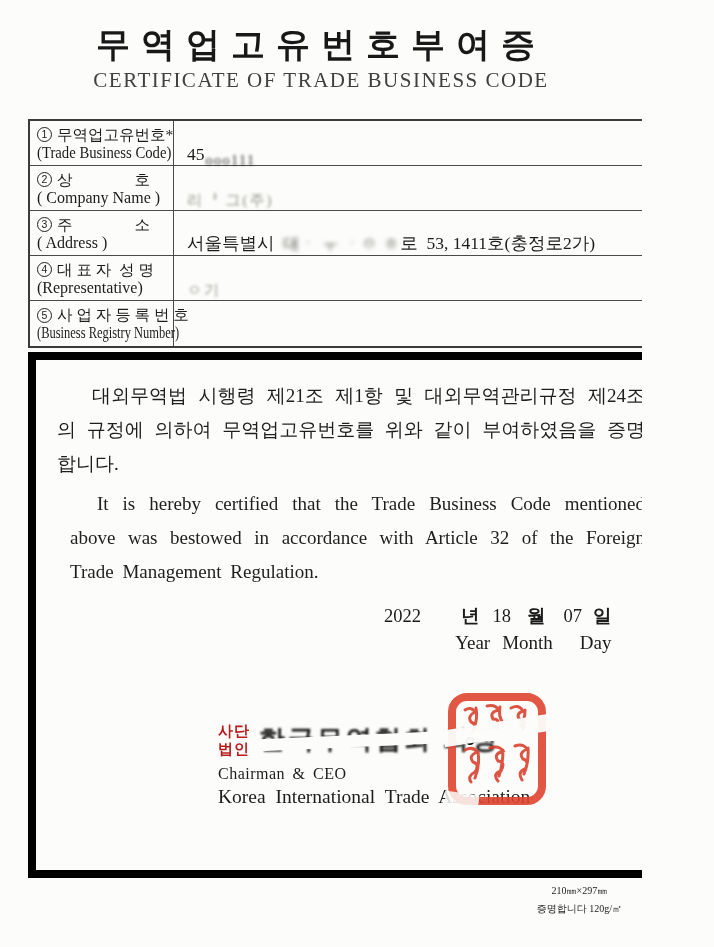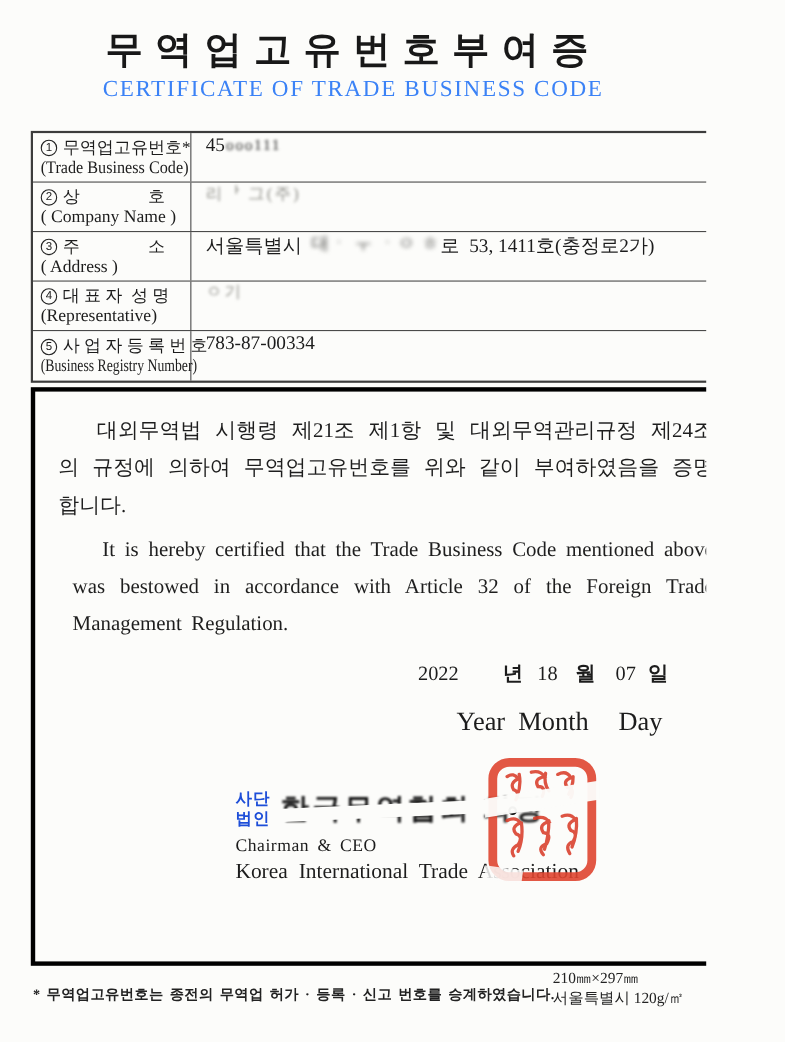--- a/index.html
+++ b/index.html
@@ -5,77 +5,77 @@
   html,body{margin:0;padding:0;background:#fcfcfa;}
   *{box-sizing:border-box;}
   .page{
     position:relative;width:642px;height:947px;background:#fcfcfa;
     font-family:"Liberation Serif","DejaVu Serif",serif;color:#1c1c1c;overflow:hidden;
   }
   
   .title-ko{position:absolute;left:0;right:0;top:22px;text-align:center;
     font-size:34px;font-weight:700;letter-spacing:11px;color:#181818;}
   .title-en{position:absolute;left:0;right:0;top:68px;text-align:center;
-    font-size:21px;letter-spacing:1.5px;color:#3b82f6;}
+    font-size:21px;letter-spacing:1.5px;color:#404040;}
   
   .info-table{position:absolute;left:28px;top:119px;width:663px;border:2px solid #3c3c3c;}
   .t-row{display:flex;height:45px;border-bottom:1px solid #4a4a4a;}
   .t-row:last-child{border-bottom:none;}
   .t-label{width:144px;border-right:1px solid #4a4a4a;padding:3px 4px 3px 7px;
     display:flex;flex-direction:column;justify-content:center;}
   .label-ko{font-size:15.5px;line-height:18px;white-space:pre;display:flex;align-items:center;}
   .label-en{font-size:16px;line-height:17px;white-space:nowrap;}
   .circ{display:inline-flex;align-items:center;justify-content:center;flex:none;
     width:15px;height:15px;border:1px solid #222;border-radius:50%;
     font-size:10.5px;line-height:1;margin-right:5px;font-family:"Liberation Sans","DejaVu Sans",sans-serif;}
   .squeeze{display:inline-block;transform:scaleX(.78);transform-origin:0 50%;white-space:nowrap;}
   .squeeze-sm{display:inline-block;transform:scaleX(.92);transform-origin:0 50%;white-space:nowrap;}
-  .t-value{flex:1;display:flex;align-items:flex-start;padding-left:13px;font-size:17.5px;white-space:pre;}
+  .t-value{flex:1;display:flex;align-items:flex-end;padding-left:13px;font-size:17.5px;white-space:pre;}
   .redact{display:inline-block;}
   .r-num{filter:blur(1.6px);font-size:14px;letter-spacing:1.5px;color:#2e2e2e;
     transform:translateY(4px);margin-left:1px;}
   .r-faint{filter:blur(1.5px);color:#8f8f89;font-size:15px;letter-spacing:2px;}
   .r-mid{filter:blur(1.9px);color:#4c4c48;font-size:16px;letter-spacing:1px;}
   
-  .main-box{position:absolute;left:28px;top:352px;width:663px;height:526px;border:4px solid #000000;}
+  .main-box{position:absolute;left:28px;top:352px;width:663px;height:526px;border:8px solid #000000;}
   .para{margin:0;text-align:justify;font-size:19px;color:#1e1e1e;}
   .para-ko{margin-top:19px;padding:0 38px 0 21px;text-indent:35px;line-height:34px;word-spacing:5px;}
   .para-en{margin-top:6px;padding:0 38px 0 34px;text-indent:27px;line-height:34px;word-spacing:4px;}
   
   .date-block{position:absolute;left:348px;top:243px;font-size:18.5px;white-space:nowrap;}
   .d-l1 span{display:inline-block;}
   .d-yunit{margin-left:40px;font-weight:600;}
   .d-month{margin-left:13px;}
   .d-munit{margin-left:16px;font-weight:600;}
   .d-day{margin-left:18px;}
   .d-dunit{margin-left:11px;font-weight:600;}
-  .d-l2{margin-top:20px;padding-left:35px;font-size:24px;}
+  .d-l2{margin-top:4px;padding-left:35px;font-size:19px;text-align:right;}
   .d-men{margin-left:12px;}
   .d-den{margin-left:27px;}
   
   .sig-block{position:absolute;left:182px;top:360px;}
   .sig-row{display:flex;align-items:center;}
   .sig-prefix{font-size:15px;line-height:18.5px;letter-spacing:1px;font-weight:600;
-    font-family:"Liberation Sans","DejaVu Sans",sans-serif;color:#1d4ed8;}
+    font-family:"Liberation Sans","DejaVu Sans",sans-serif;color:#b91c1c;}
   .sig-name-wrap{position:relative;margin-left:9px;height:40px;width:238px;}
   .sig-name{position:absolute;left:0;top:2px;font-weight:700;font-size:26px;letter-spacing:3px;
     white-space:nowrap;color:#141414;filter:blur(1px);}
   .sig-stripe{position:absolute;left:-8px;width:260px;top:14px;height:12px;
     background:#fcfcfa;transform:rotate(-2.5deg);}
   .ink-ring{position:absolute;left:207px;top:17px;width:8px;height:8px;
     border:2.5px solid #111;border-radius:50%;background:#fcfcfa;}
   .sig-title{margin-top:5px;font-size:16px;letter-spacing:.5px;word-spacing:3px;}
   .sig-org{margin-top:3px;font-size:19.5px;word-spacing:5px;}
   
   .seal{position:absolute;left:409px;top:328px;width:104px;height:122px;}
   
   .foot-note{position:absolute;left:30px;top:895px;font-size:13px;font-weight:700;
     letter-spacing:.3px;word-spacing:2px;color:#222;}
-  .foot-right{position:absolute;right:20px;top:882px;text-align:left;
-    font-size:14px;line-height:17.5px;color:#222;}
+  .foot-right{position:absolute;right:20px;top:882px;text-align:center;
+    font-size:10px;line-height:17.5px;color:#222;}
 </style>
 </head>
 <body>
 
 <div class="page">
 
   <div class="title-ko">무역업고유번호부여증</div>
   <div class="title-en">CERTIFICATE OF TRADE BUSINESS CODE</div>
 
   <div class="info-table">
@@ -118,23 +118,20 @@
       <div class="t-value">
         <span class="redact r-faint">ㅇ기</span>
       </div>
     </div>
 
     <div class="t-row">
       <div class="t-label">
         <div class="label-ko"><span class="circ">5</span><span>사 업 자 등 록 번 호</span></div>
         <div class="label-en"><span class="squeeze">(Business Registry Number)</span></div>
       </div>
-      <div class="t-value">
-        <span>783-87-00334</span>
-      </div>
     </div>
 
   </div>
 
   <div class="main-box">
 
     <p class="para para-ko">대외무역법 시행령 제21조 제1항 및 대외무역관리규정 제24조의 규정에 의하여 무역업고유번호를 위와 같이 부여하였음을 증명합니다.</p>
     <p class="para para-en">It is hereby certified that the Trade Business Code mentioned above was bestowed in accordance with Article 32 of the Foreign Trade Management Regulation.</p>
 
     <div class="date-block">
@@ -171,19 +168,18 @@
         <path d="M20,62 q8,-4 12,2 q-9,4 -4,10 q7,2 2,10 q-8,4 -4,10 M33,64 q2,14 -3,26"></path>
         <path d="M45,60 q9,-3 13,3 q-10,3 -5,10 q8,1 3,10 q-9,3 -3,10 M58,62 q0,14 -4,26"></path>
         <path d="M70,58 q8,-3 12,3 q-9,4 -4,10 q7,2 2,10 q-8,3 -3,11 M83,60 q1,14 -4,26"></path>
       </g>
       <rect x="-12" y="34" width="132" height="17" fill="#fcfcfa" opacity="0.96" transform="rotate(-9 52 42)"></rect>
       <rect x="-6" y="104" width="40" height="12" fill="#fcfcfa" opacity="0.85" transform="rotate(8 10 110)"></rect>
     </svg>
 
   </div>
 
-  <div class="foot-note">* 무역업고유번호는 종전의 무역업 허가 · 등록 · 신고 번호를 승계하였습니다.</div>
   <div class="foot-right">
     <div>210㎜×297㎜</div>
-    <div>서울특별시 120g/㎡</div>
+    <div>증명합니다 120g/㎡</div>
   </div>
 
 </div>
 
 </body></html>

